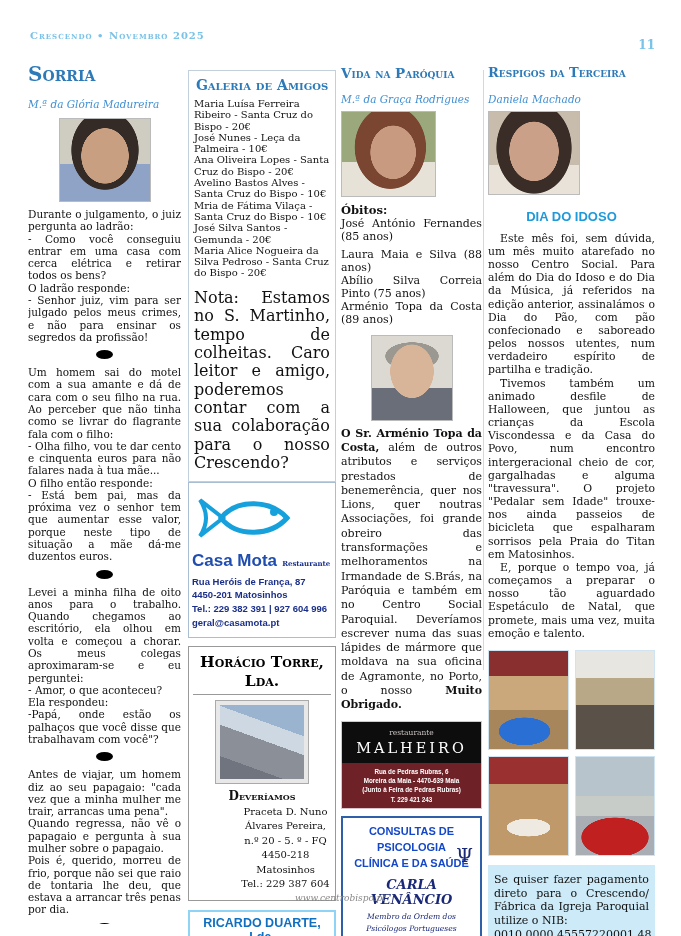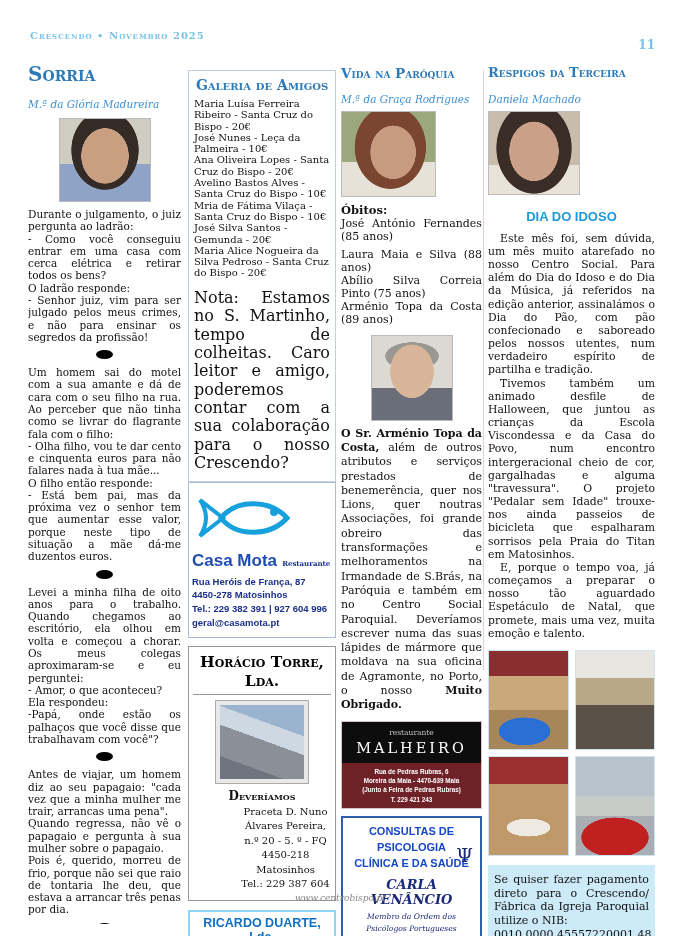--- a/index.html
+++ b/index.html
@@ -182,21 +182,21 @@
         <path d="M28 29 C44 9, 78 11, 94 29 C78 47, 44 49, 28 29 Z" stroke="#16a0dc" stroke-width="5" fill="none"></path>
         <path d="M30 29 L7 11 C15 23 15 35 7 47 Z" stroke="#16a0dc" stroke-width="4" fill="none"></path>
         <circle cx="81" cy="23" r="4" fill="#16a0dc"></circle>
       </svg>
       <div>
         <span class="cm-name">Casa Mota</span>
         <span class="cm-tag">Restaurante</span>
       </div>
       <div class="cm-addr">
         <div>Rua Heróis de França, 87</div>
-        <div>4450-278 Matosinhos</div>
+        <div>4450-201 Matosinhos</div>
         <div>Tel.: 229 382 391 | 927 604 996</div>
         <div>geral@casamota.pt</div>
       </div>
     </div>
 
     <div class="ad horacio">
       <div class="ht-name">Horácio Torre, Lda.</div>
       <div class="ht-photo"></div>
       <div class="ht-label">Deveríamos</div>
       <div class="ht-addr">

